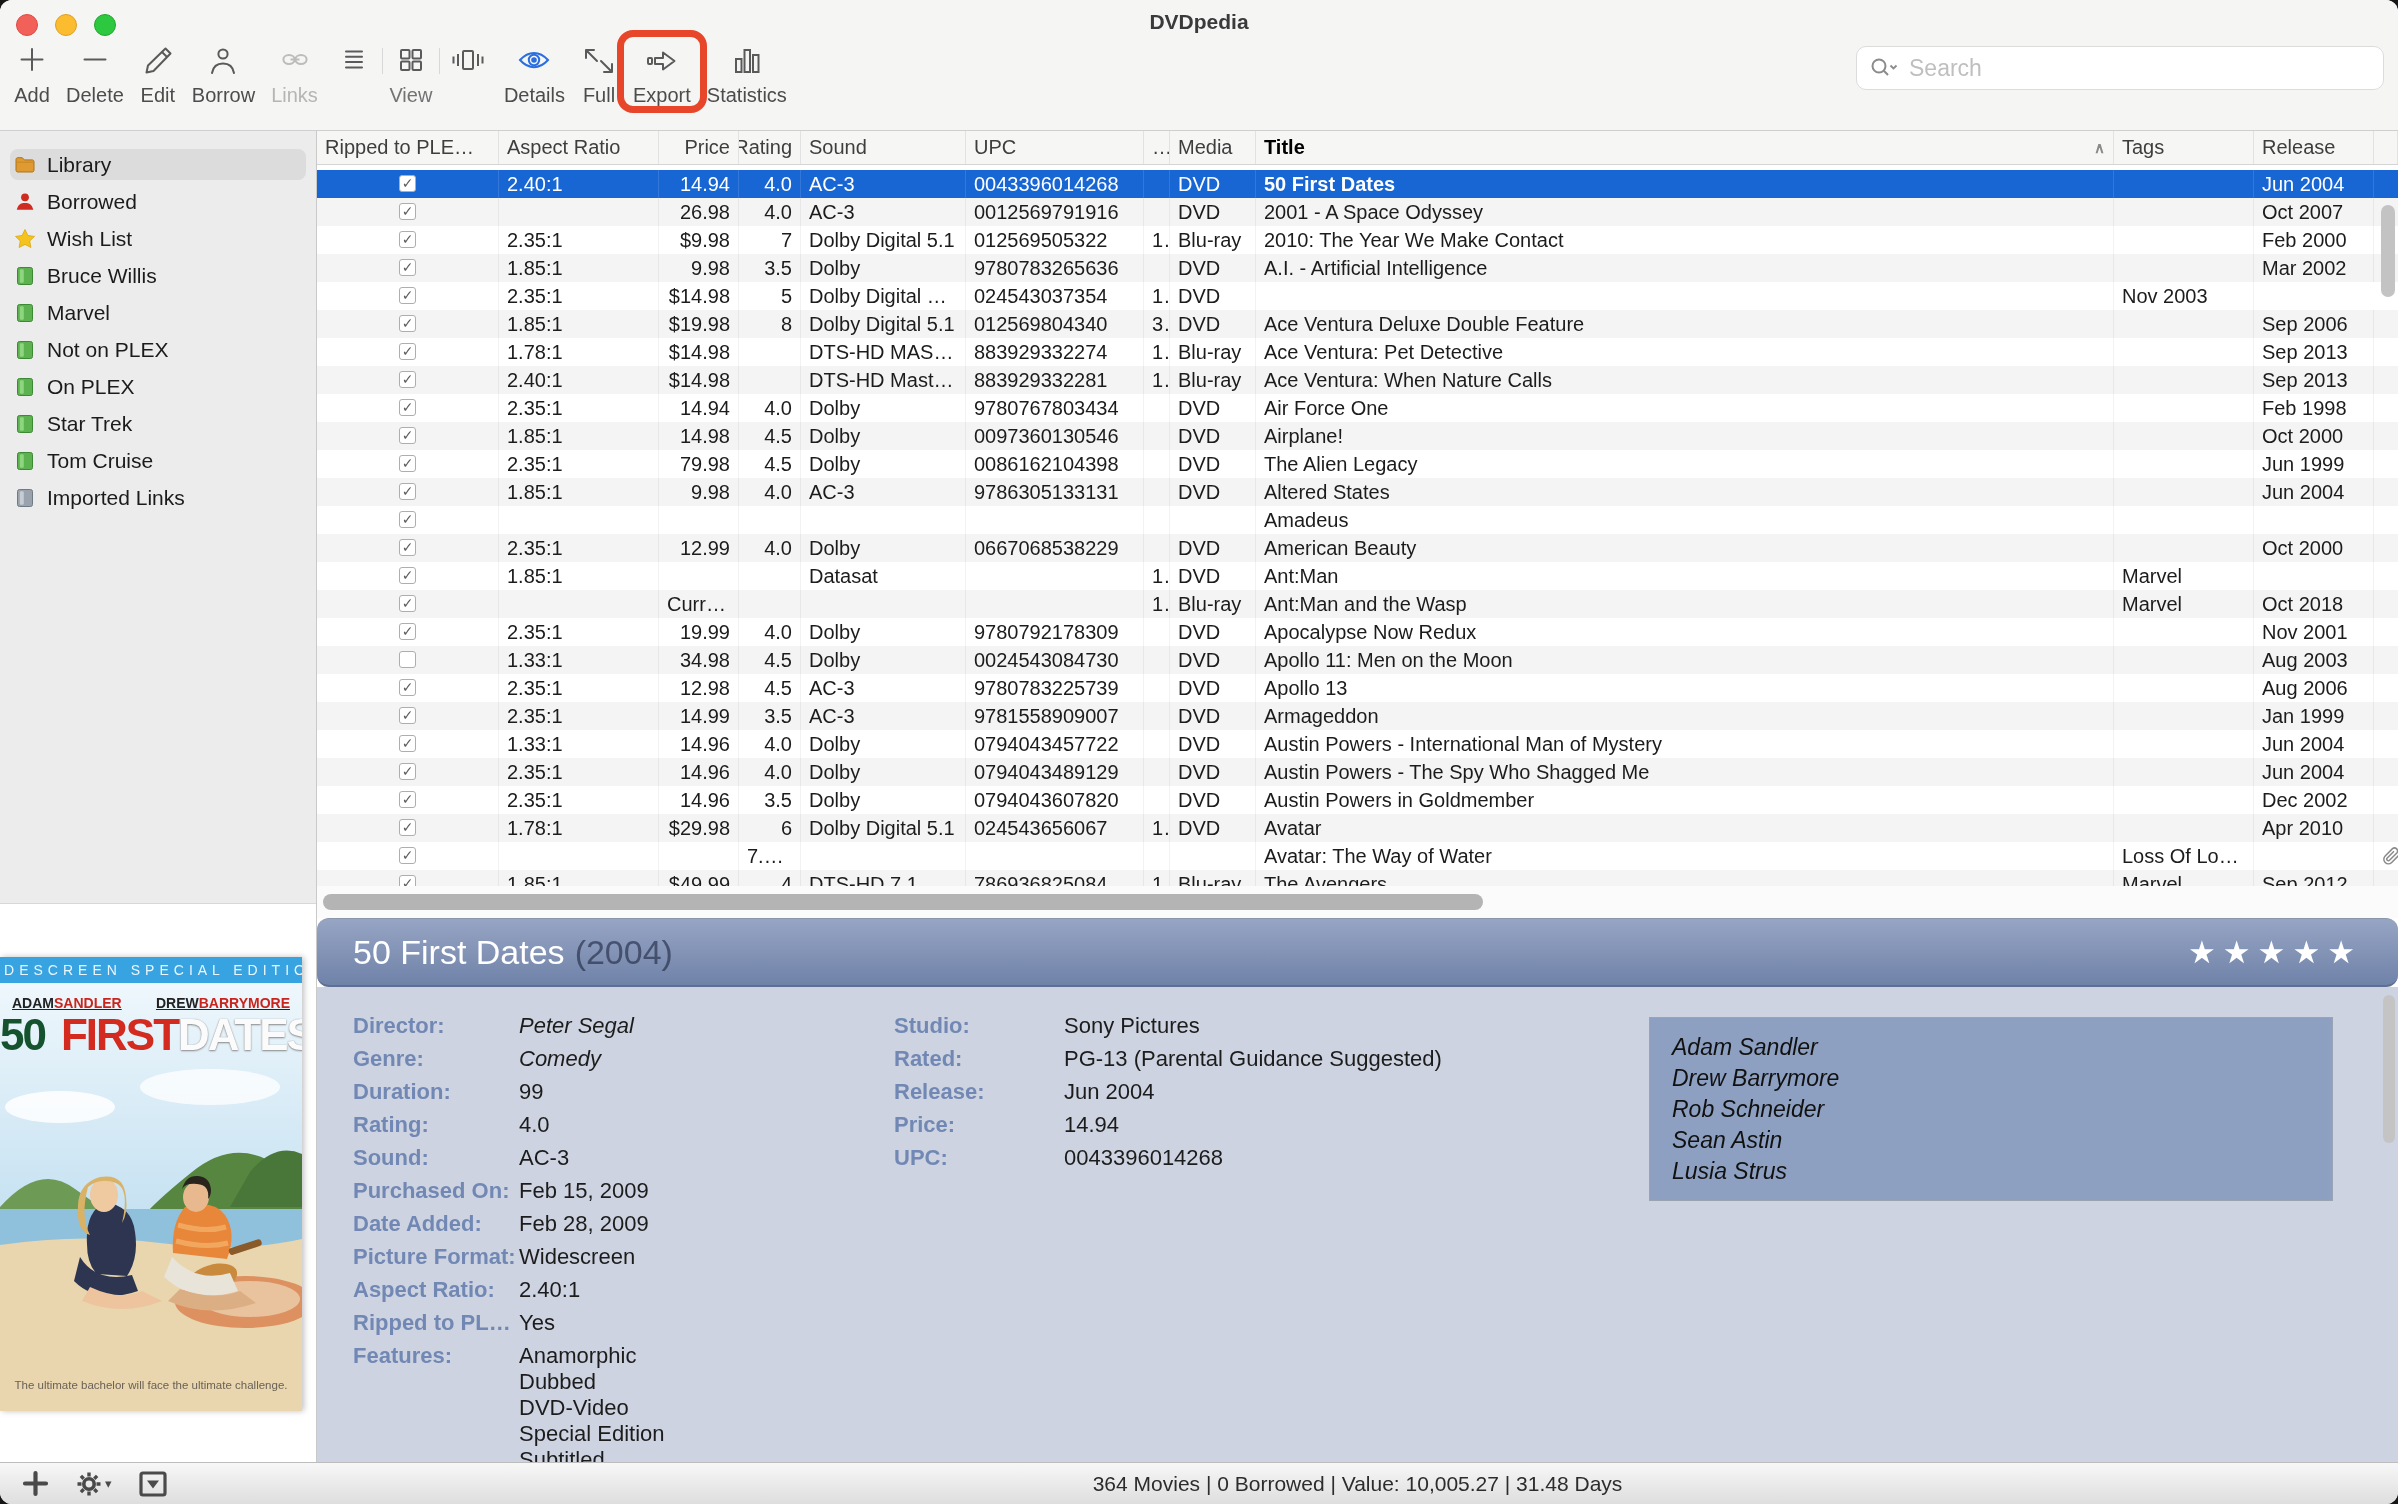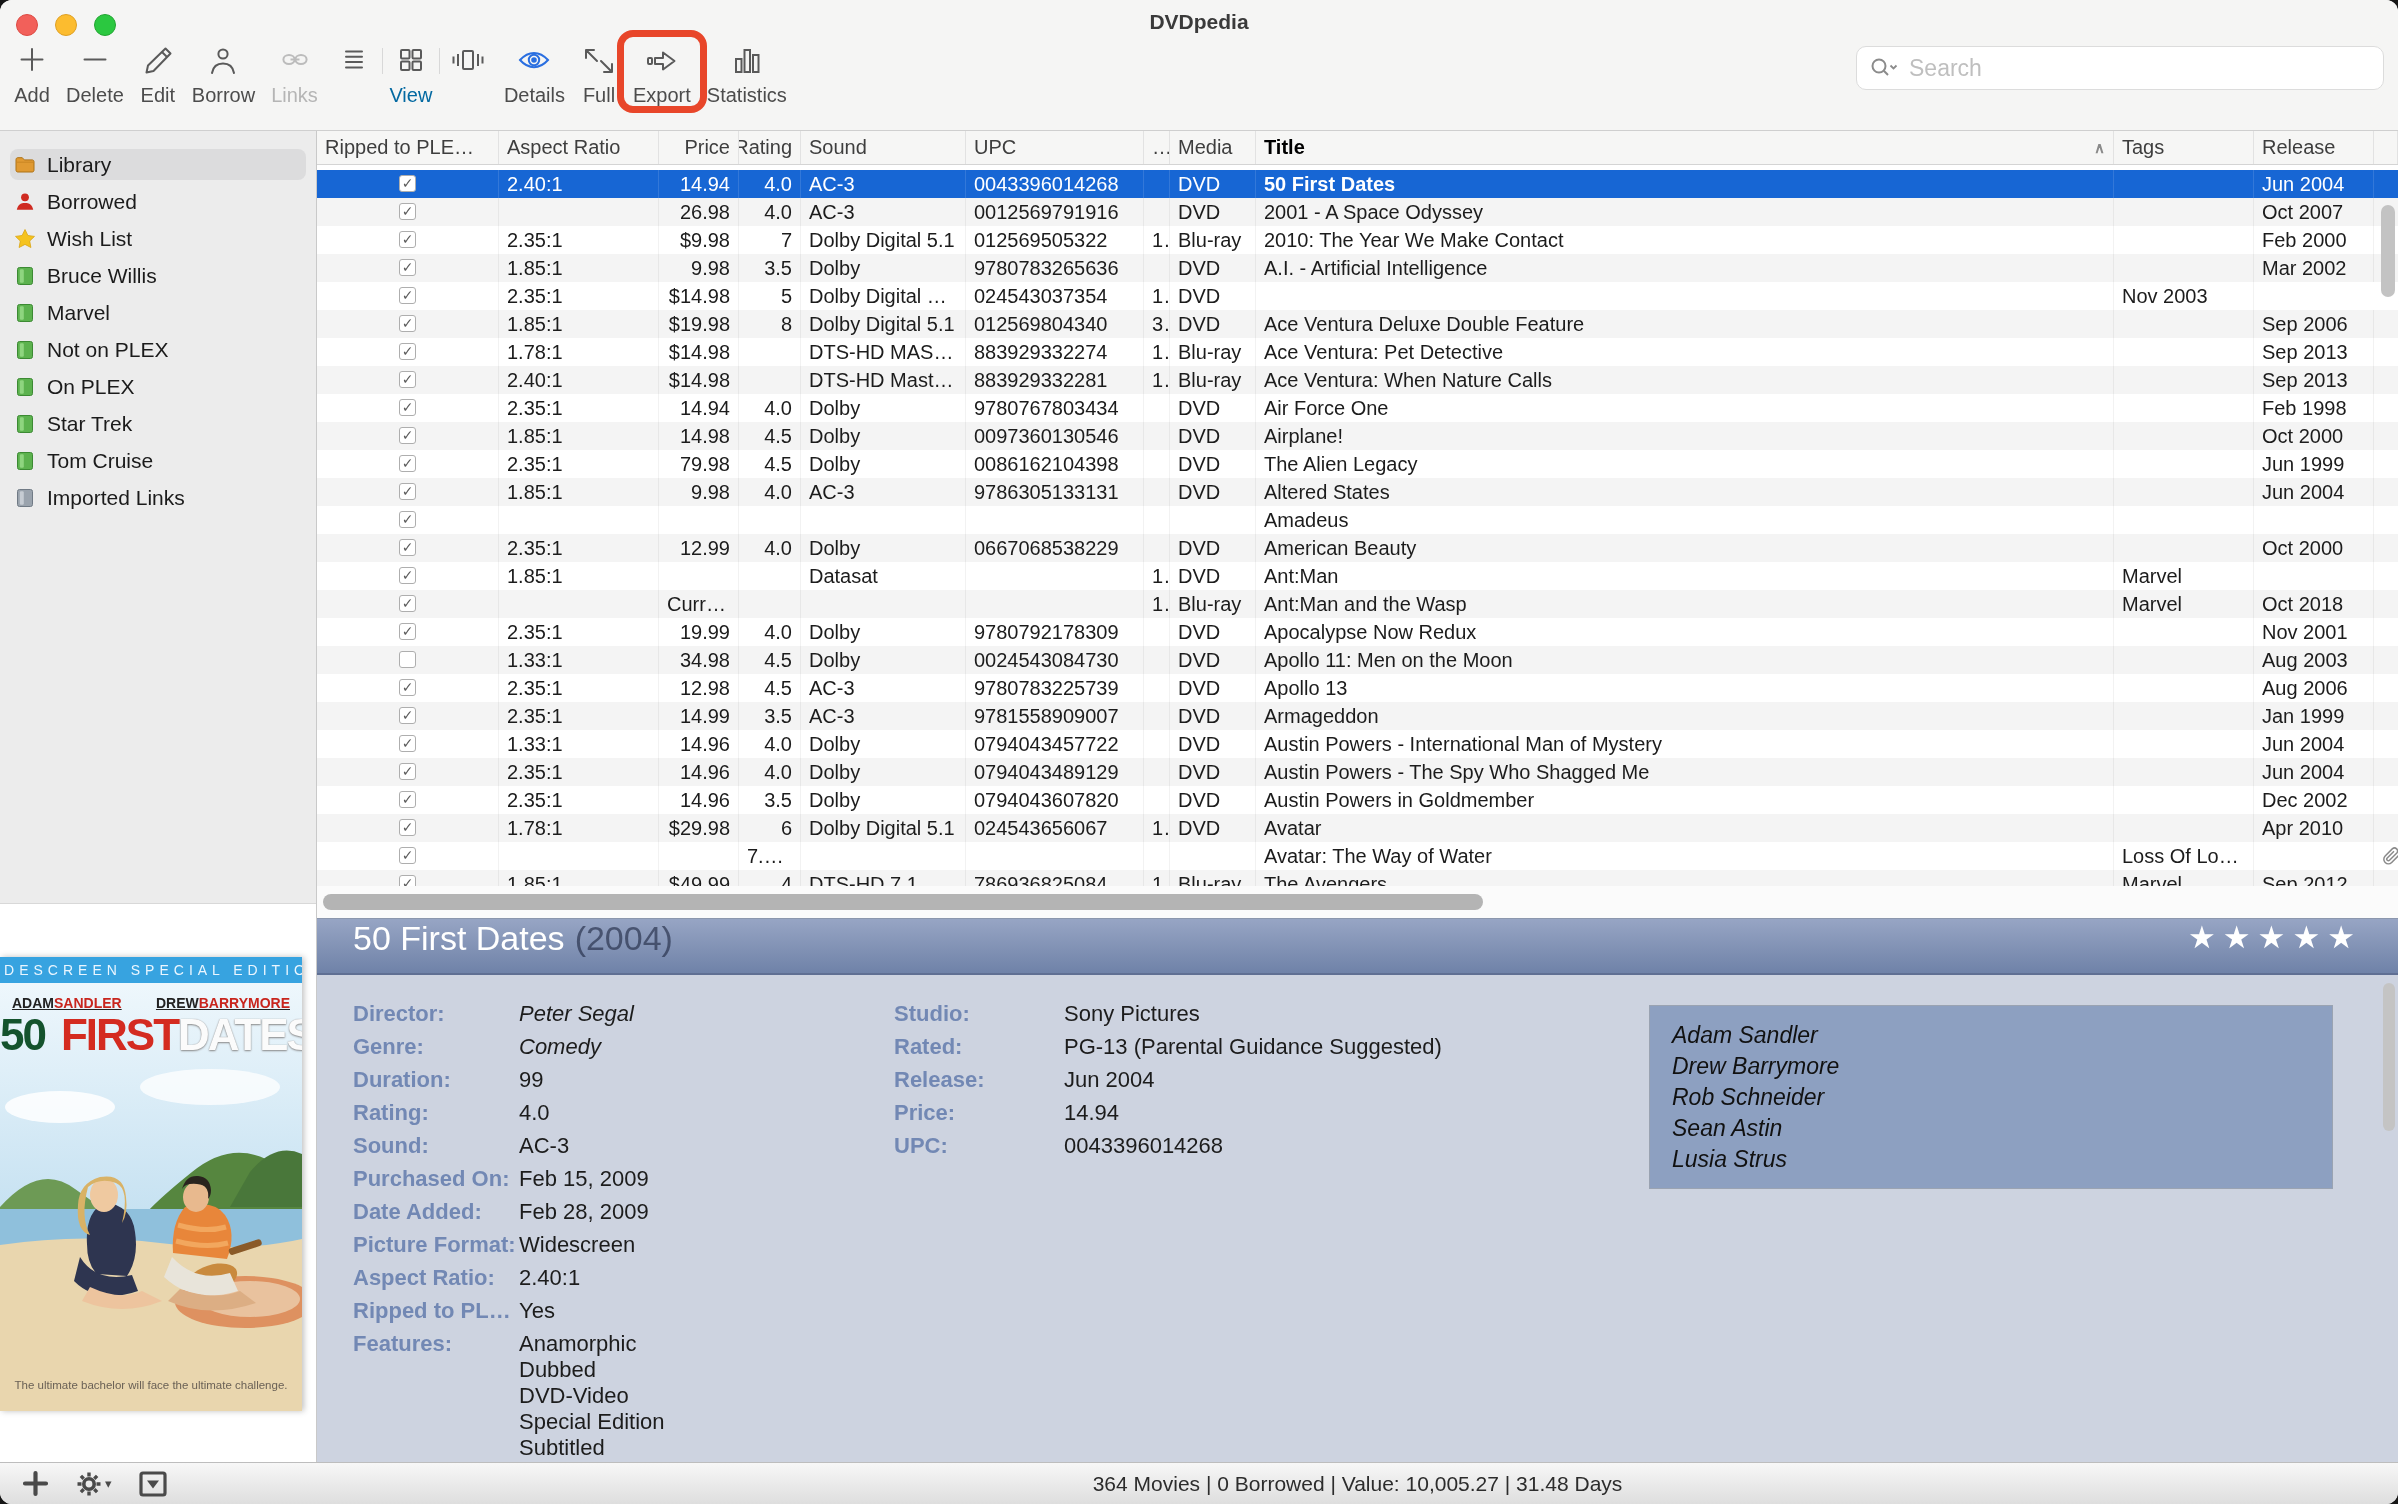--- a/index.html
+++ b/index.html
@@ -18,21 +18,21 @@
     font-weight:bold;color:#3a3a3a;}
   .tb-items{position:absolute;top:38px;left:6px;display:flex;align-items:flex-start;}
   .tb-item{display:flex;flex-direction:column;align-items:center;justify-content:flex-start;
     padding:2px 8px;position:relative;}
   .tb-item .ticon{height:42px;display:flex;align-items:center;}
   .tb-item .tlabel{font-size:20px;color:#4c4c4c;margin-top:2px;}
   .tb-item.disabled .tlabel{color:#b5b5b5;}
   .tb-gicons{display:flex;align-items:center;gap:6px;height:42px;}
   .tb-gsep{width:1px;height:26px;background:#d8d8d8;margin:0 4px;}
   .tb-groupwrap{display:flex;flex-direction:column;align-items:center;margin:2px 10px 0 10px;}
-  .tb-groupwrap .tlabel{font-size:20px;color:#0369a1;margin-top:2px;}
+  .tb-groupwrap .tlabel{font-size:20px;color:#737373;margin-top:2px;}
   .export-ring{position:absolute;left:-8px;right:-8px;top:-8px;bottom:-4px;
     border:7px solid #e8462a;border-radius:16px;pointer-events:none;}
   .searchbox{position:absolute;top:46px;right:14px;width:528px;height:44px;background:#fff;
     border:1.5px solid #dcdcdc;border-radius:10px;display:flex;align-items:center;padding:0 12px;
     box-sizing:border-box;}
   .searchbox input{border:none;outline:none;flex:1;font-size:23px;color:#333;margin-left:8px;
     font-family:"Liberation Sans",sans-serif;background:transparent;}
   .searchbox input::placeholder{color:#bfbfbf;}
   
   .main{position:absolute;top:131px;left:0;right:0;bottom:41px;display:flex;}
@@ -82,23 +82,23 @@
   .trow.selected .td.title-cell{font-weight:bold;}
   .cb{width:17px;height:17px;border:1px solid #aeaeae;border-radius:3px;background:#fff;
     margin:5px auto 0 auto;font-size:14px;line-height:15px;text-align:center;color:#5c5c5c;
     box-sizing:border-box;}
   .vscroll{position:absolute;top:40px;right:3px;width:14px;height:92px;background:#c3c3c3;
     border-radius:7px;}
   .hscroll{height:32px;background:#fbfbfb;position:relative;}
   .hthumb{position:absolute;top:8px;left:6px;width:1160px;height:16px;background:#b4b4b4;
     border-radius:8px;}
   
-  .dheader{height:57px;background:linear-gradient(#97a5c4,#6f82a8);border-top:1px solid #8c97ad;
-    border-bottom:2px solid #5f6f93;display:flex;padding:0 36px;
-    box-sizing:border-box;}
+  .dheader{height:69px;background:linear-gradient(#97a5c4,#6f82a8);border-top:1px solid #8c97ad;
+    border-bottom:2px solid #5f6f93;display:flex;align-items:center;padding:0 36px;
+    box-sizing:border-box;border-radius:12px;}
   .dtitle{font-size:34px;color:#fff;}
   .dtitle .year{color:rgba(35,45,70,0.65);margin-left:10px;}
   .dstars{margin-left:auto;color:#fff;font-size:31px;letter-spacing:7px;white-space:nowrap;}
   .dbody{flex:1;background:#cdd3e0;position:relative;overflow:hidden;}
   .dcols{display:flex;padding:26px 0 0 36px;}
   .fields{display:flex;flex-direction:column;}
   .fields.left{width:505px;}
   .fields.mid{width:575px;margin-left:36px;}
   .frow{display:flex;margin-bottom:7px;}
   .flabel{font-weight:bold;color:#7288b4;font-size:22px;line-height:26px;white-space:nowrap;

